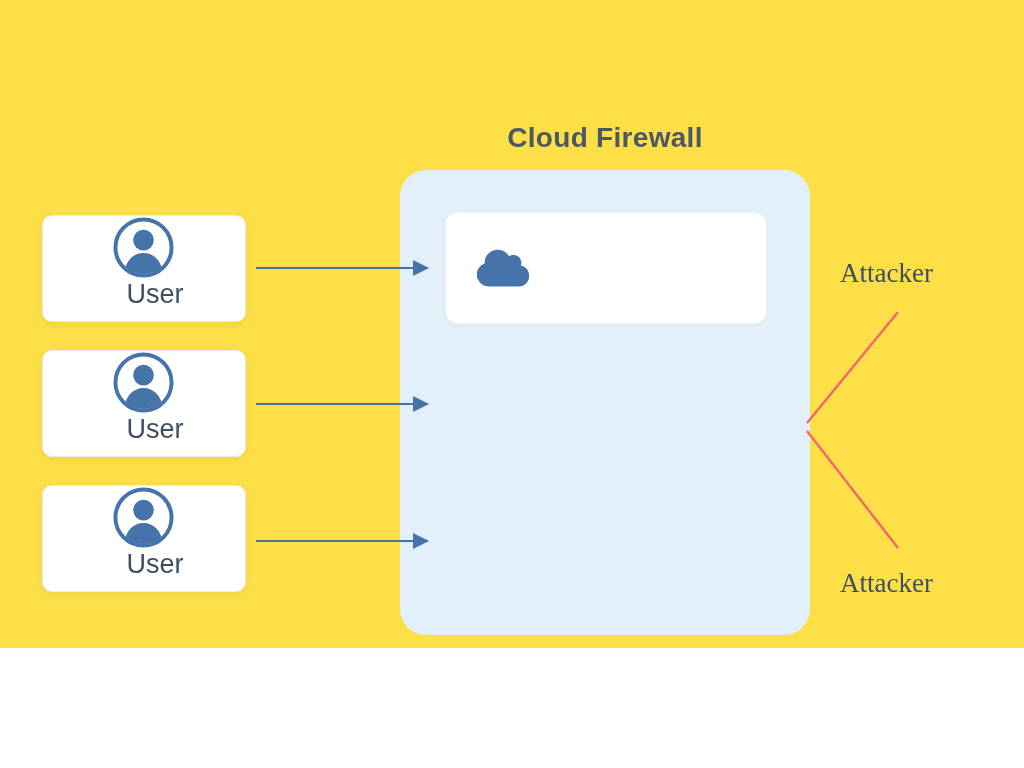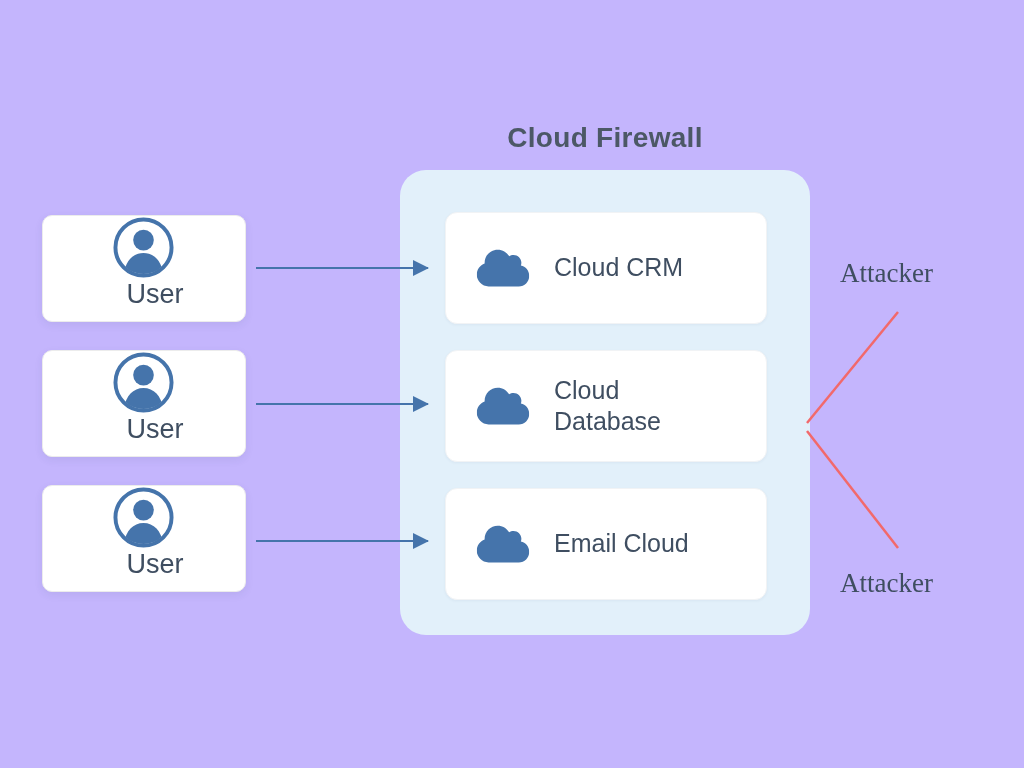--- a/index.html
+++ b/index.html
@@ -2,21 +2,21 @@
 <html><head>
 <meta charset="utf-8">
 <style>
   html, body { margin: 0; padding: 0; }
   body {
     width: 1024px; height: 768px;
     background: #ffffff;
     font-family: "Liberation Sans", sans-serif;
     overflow: hidden;
   }
-  .canvas { position: relative; width: 1024px; height: 768px; background: #c4b5fd; }
+  .canvas { position: relative; width: 1024px; height: 648px; background: #fde047; }
 
   .defs-svg { position: absolute; width: 0; height: 0; overflow: hidden; }
 
   .diagram-title {
     position: absolute; left: 400px; top: 122px; width: 410px;
     text-align: center; font-size: 28px; font-weight: 600;
     color: #4c5866; letter-spacing: 0.3px;
   }
 
   .firewall-box {
@@ -80,33 +80,20 @@
   </svg>
 
   <div class="diagram-title">Cloud Firewall</div>
 
   <div class="firewall-box"></div>
 
   <div class="service-card" style="top:212px;">
     <svg class="cloud-icon" viewBox="0 0 640 512">
         <use href="#icon-cloud"></use>
       </svg>
-    <div class="service-label">Cloud CRM</div>
-  </div>
-  <div class="service-card" style="top:350px;">
-    <svg class="cloud-icon" viewBox="0 0 640 512">
-        <use href="#icon-cloud"></use>
-      </svg>
-    <div class="service-label">Cloud Database</div>
-  </div>
-  <div class="service-card" style="top:488px;">
-    <svg class="cloud-icon" viewBox="0 0 640 512">
-        <use href="#icon-cloud"></use>
-      </svg>
-    <div class="service-label">Email Cloud</div>
   </div>
 
   <div class="user-card" style="top:215px;">
     <svg class="user-icon" viewBox="0 0 64 64">
         <use href="#icon-user"></use>
       </svg>
     <div class="user-label">User</div>
   </div>
   <div class="user-card" style="top:350px;">
     <svg class="user-icon" viewBox="0 0 64 64">

